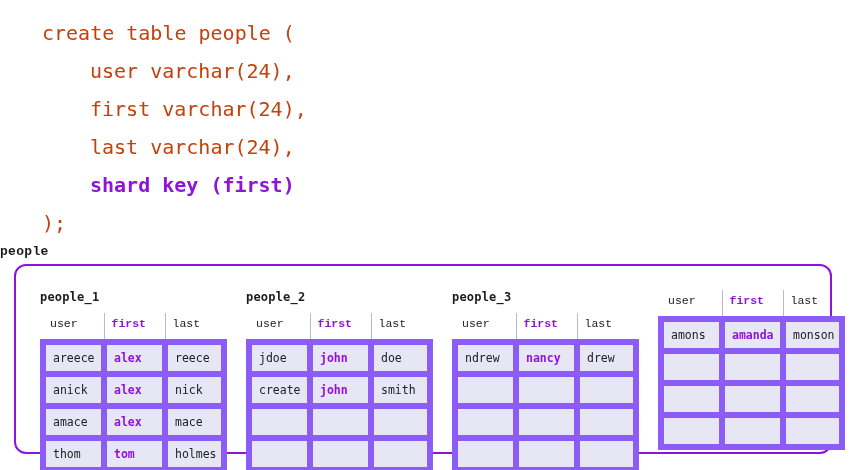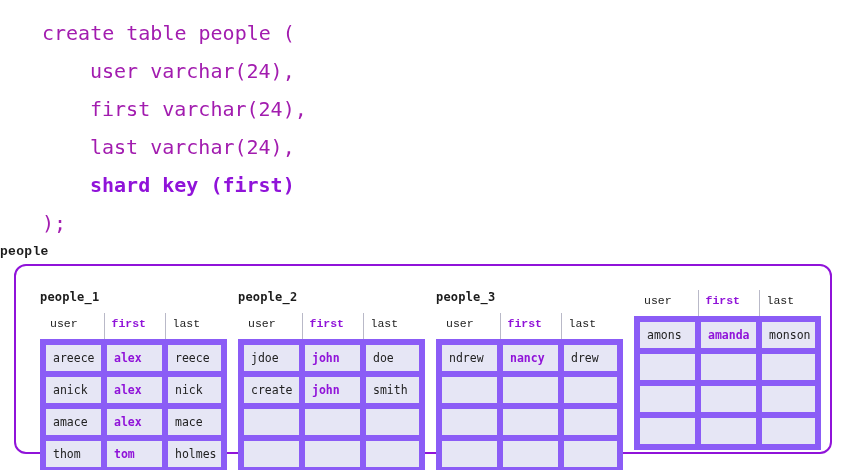--- a/index.html
+++ b/index.html
@@ -20,21 +20,21 @@
   #sql-block {
     position: absolute;
     left: 42px;
     top: 14px;
     width: 760px;
   }
   .sql-line {
     font-family: "DejaVu Sans Mono", "Liberation Mono", monospace;
     font-size: 20px;
     line-height: 38px;
-    color: #a21caf;
+    color: #c2410c;
     white-space: pre;
     letter-spacing: 0px;
   }
   .sql-line.indent { padding-left: 48px; }
   .sql-line.shard {
     color: #9013d9;
     font-weight: bold;
   }
 
   
@@ -65,21 +65,21 @@
 
   #shards-row {
     position: absolute;
     left: 0;
     top: 0;
     width: 100%;
     height: 100%;
     display: flex;
     padding: 24px 8px 0 24px;
     box-sizing: border-box;
-    gap: 0px;
+    gap: 8px;
   }
 
   .shard {
     width: 198px;
     flex: 0 0 198px;
   }
 
   .shard-title {
     font-family: "DejaVu Sans Mono", "Liberation Mono", monospace;
     font-size: 12px;

